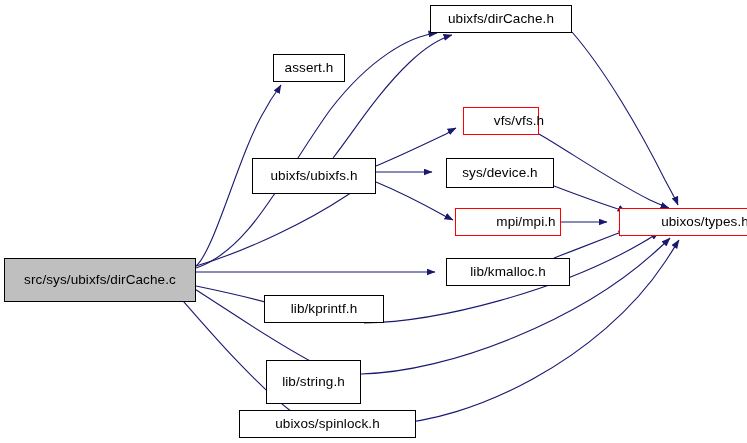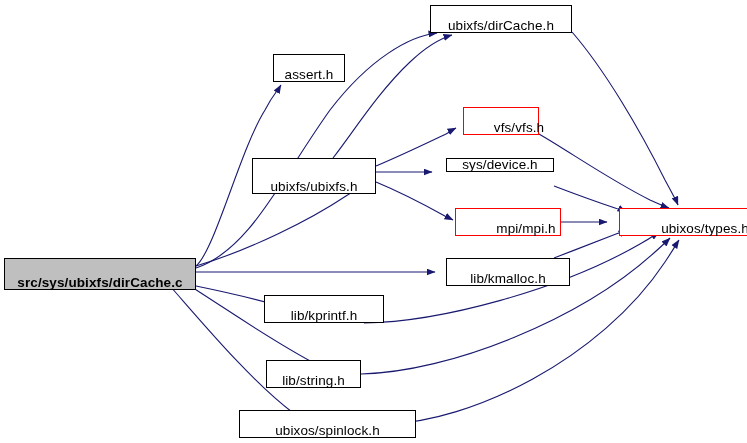--- a/index.html
+++ b/index.html
@@ -23,21 +23,21 @@
     left: 0;
     top: 0;
     width: 747px;
     height: 443px;
     pointer-events: none;
   }
   .node {
     position: absolute;
     box-sizing: border-box;
     display: flex;
-    align-items: flex-end;
+    align-items: center;
     justify-content: center;
     white-space: nowrap;
     border: 1px solid #000000;
     background: #ffffff;
     color: #000000;
     font-size: 13.5px;
     line-height: 1;
     letter-spacing: 0.1px;
     padding: 0 6px;
   }
@@ -90,39 +90,39 @@
       </div>
       <div class="node" style="left: 273px; top: 54px; width: 72px; height: 28px;">
         <span>assert.h</span>
       </div>
       <div class="node red" style="left: 463px; top: 107px; width: 76px; height: 28px;">
         <span>vfs/vfs.h</span>
       </div>
       <div class="node" style="left: 252px; top: 158px; width: 124px; height: 36px;">
         <span>ubixfs/ubixfs.h</span>
       </div>
-      <div class="node" style="left: 446px; top: 158px; width: 108px; height: 14px;">
+      <div class="node" style="left: 446px; top: 158px; width: 108px; height: 30px;">
         <span>sys/device.h</span>
       </div>
       <div class="node red" style="left: 455px; top: 208px; width: 106px; height: 28px;">
         <span>mpi/mpi.h</span>
       </div>
       <div class="node red" style="left: 619px; top: 208px; width: 136px; height: 28px;">
         <span>ubixos/types.h</span>
       </div>
-      <div class="node root" style="left: 4px; top: 258px; width: 192px; height: 32px; font-weight: bold;">
+      <div class="node root" style="left: 4px; top: 258px; width: 192px; height: 44px;">
         <span>src/sys/ubixfs/dirCache.c</span>
       </div>
       <div class="node" style="left: 446px; top: 258px; width: 124px; height: 28px;">
         <span>lib/kmalloc.h</span>
       </div>
       <div class="node" style="left: 264px; top: 295px; width: 120px; height: 28px;">
         <span>lib/kprintf.h</span>
       </div>
-      <div class="node" style="left: 266px; top: 360px; width: 95px; height: 28px;">
+      <div class="node" style="left: 266px; top: 360px; width: 95px; height: 44px;">
         <span>lib/string.h</span>
       </div>
       <div class="node" style="left: 239px; top: 410px; width: 177px; height: 28px;">
         <span>ubixos/spinlock.h</span>
       </div>
     </div>
 
 </div>
 
 </body></html>

